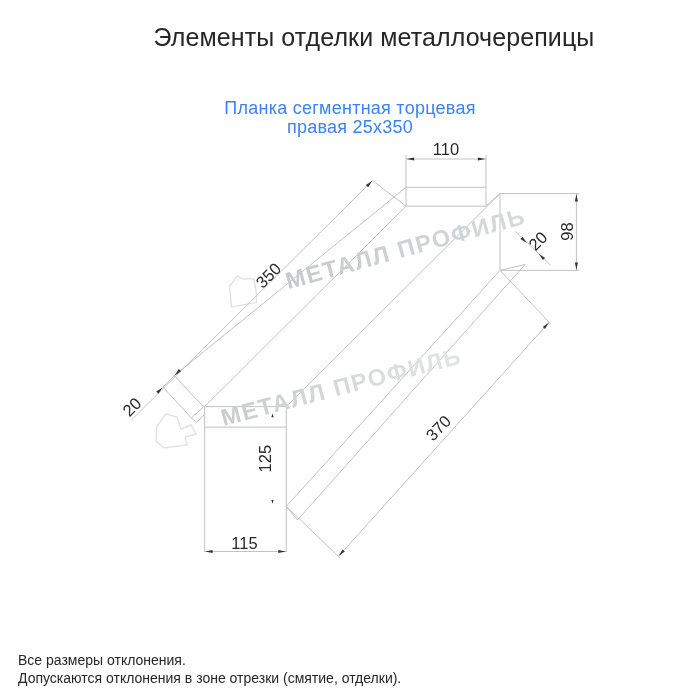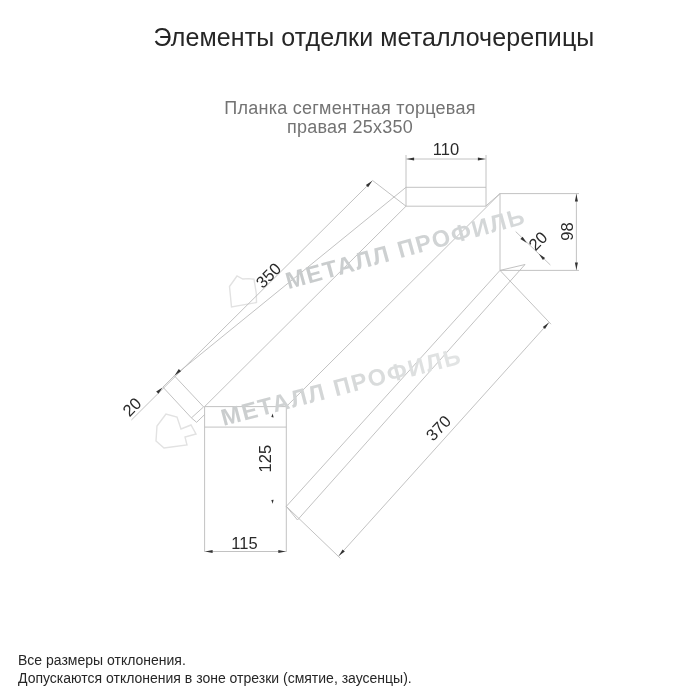--- a/index.html
+++ b/index.html
@@ -1,19 +1,19 @@
 <!DOCTYPE html>
 <html><head>
 <meta charset="utf-8">
 <style>
   html,body{margin:0;padding:0;background:#ffffff;width:700px;height:700px;overflow:hidden;}
   body{font-family:"Liberation Sans", sans-serif;-webkit-font-smoothing:antialiased;transform:translateZ(0);will-change:transform;}
   svg text{-webkit-font-smoothing:antialiased;}
   .title{position:absolute;left:0;top:25px;width:700px;text-align:center;font-size:25px;line-height:25px;color:#262626;letter-spacing:0.1px;margin-left:24px;}
-  .subtitle{position:absolute;left:0;top:98.5px;width:700px;text-align:center;font-size:18px;line-height:19.2px;color:#737373;letter-spacing:0.25px;}
+  .subtitle{position:absolute;left:0;top:98.5px;width:700px;text-align:center;font-size:18px;line-height:19.2px;color:#3b82f6;letter-spacing:0.25px;}
   .foot{position:absolute;left:18px;font-size:14px;line-height:15px;color:#262626;}
 </style>
 </head>
 <body>
 
 <div class="title">Элементы отделки металлочерепицы</div>
 
 <div class="subtitle">Планка сегментная торцевая<br>правая 25х350</div>
 
 <svg width="700" height="700" viewBox="0 0 700 700" style="position:absolute;left:0;top:0;opacity:0.999;" xmlns="http://www.w3.org/2000/svg">
@@ -120,13 +120,13 @@
   <g font-family="Liberation Sans, sans-serif" font-size="23.5" font-weight="bold">
 
     <text fill="url(#wmU)" transform="translate(288.2,289.3) rotate(-15.5)" letter-spacing="1.6">МЕТАЛЛ ПРОФИЛЬ</text>
 
     <text fill="url(#wmL)" transform="translate(223.4,426) rotate(-14.7)" letter-spacing="1.6">МЕТАЛЛ ПРОФИЛЬ</text>
   </g>
 </svg>
 
 <div class="foot" style="top:653px;">Все размеры отклонения.</div>
 
-<div class="foot" style="top:671px;">Допускаются отклонения в зоне отрезки (смятие, заусенцы).</div>
+<div class="foot" style="top:671px;">Допускаются отклонения в зоне отрезки (смятие, отделки).</div>
 
 </body></html>

